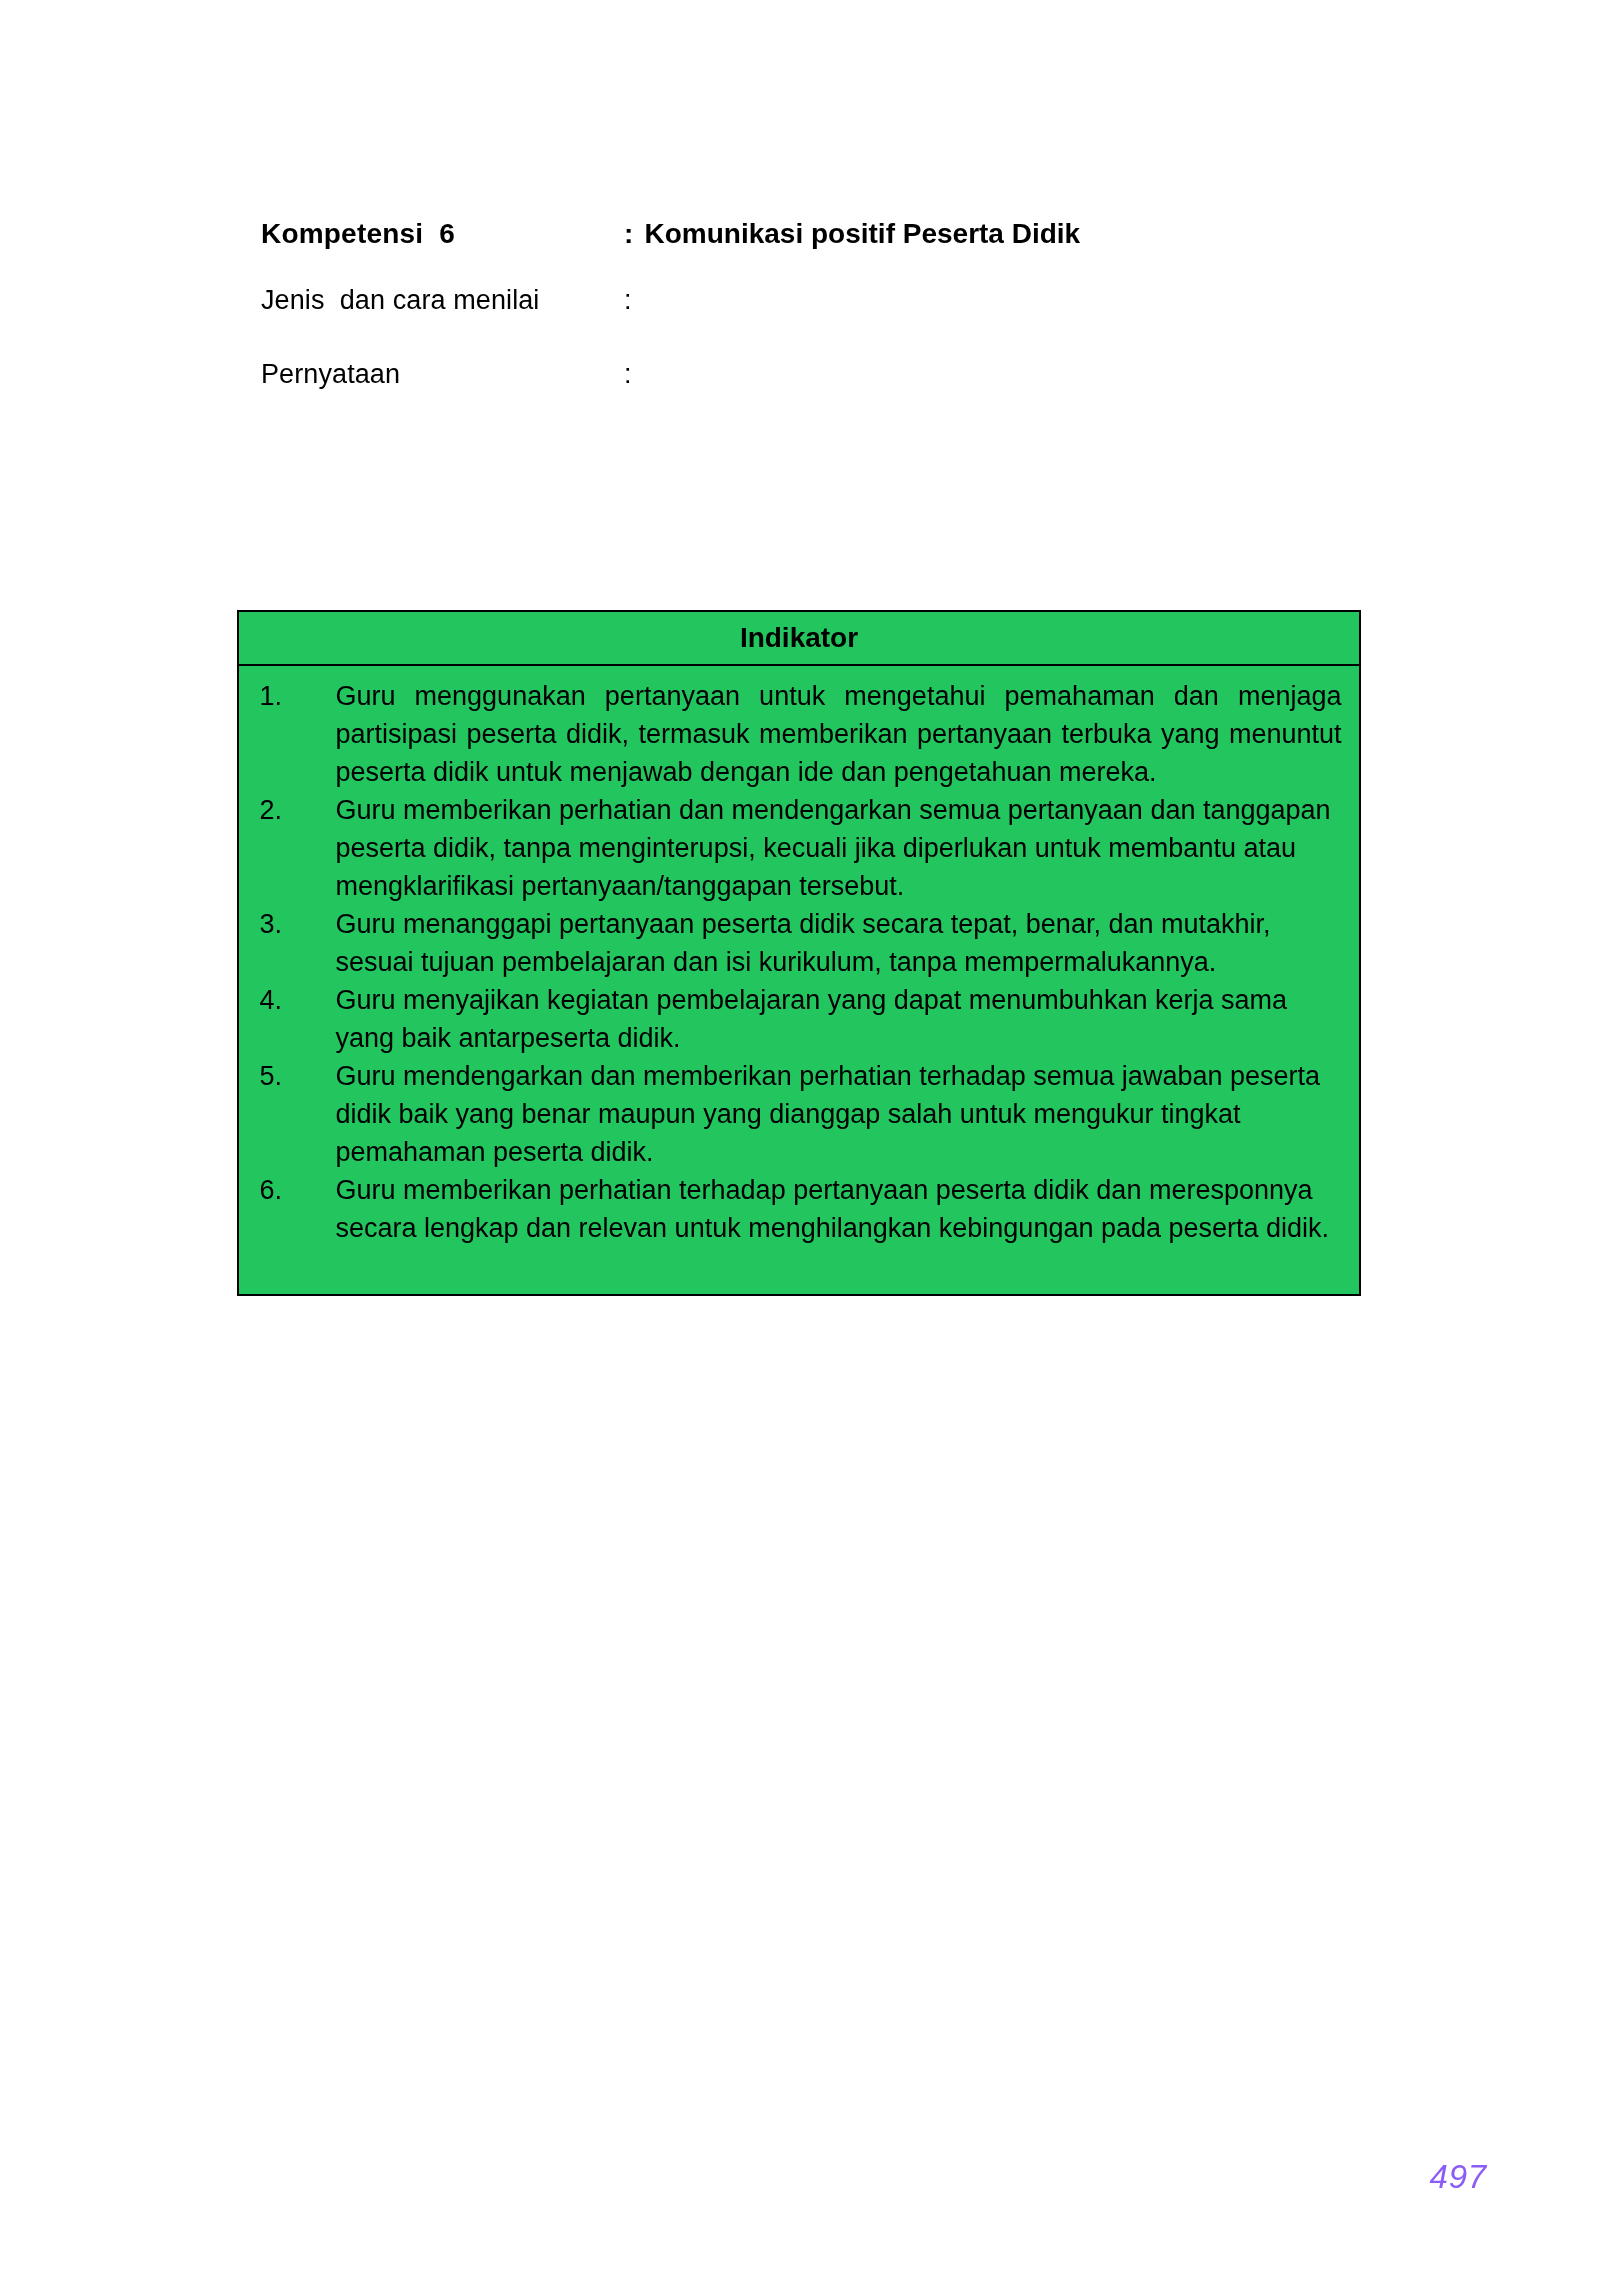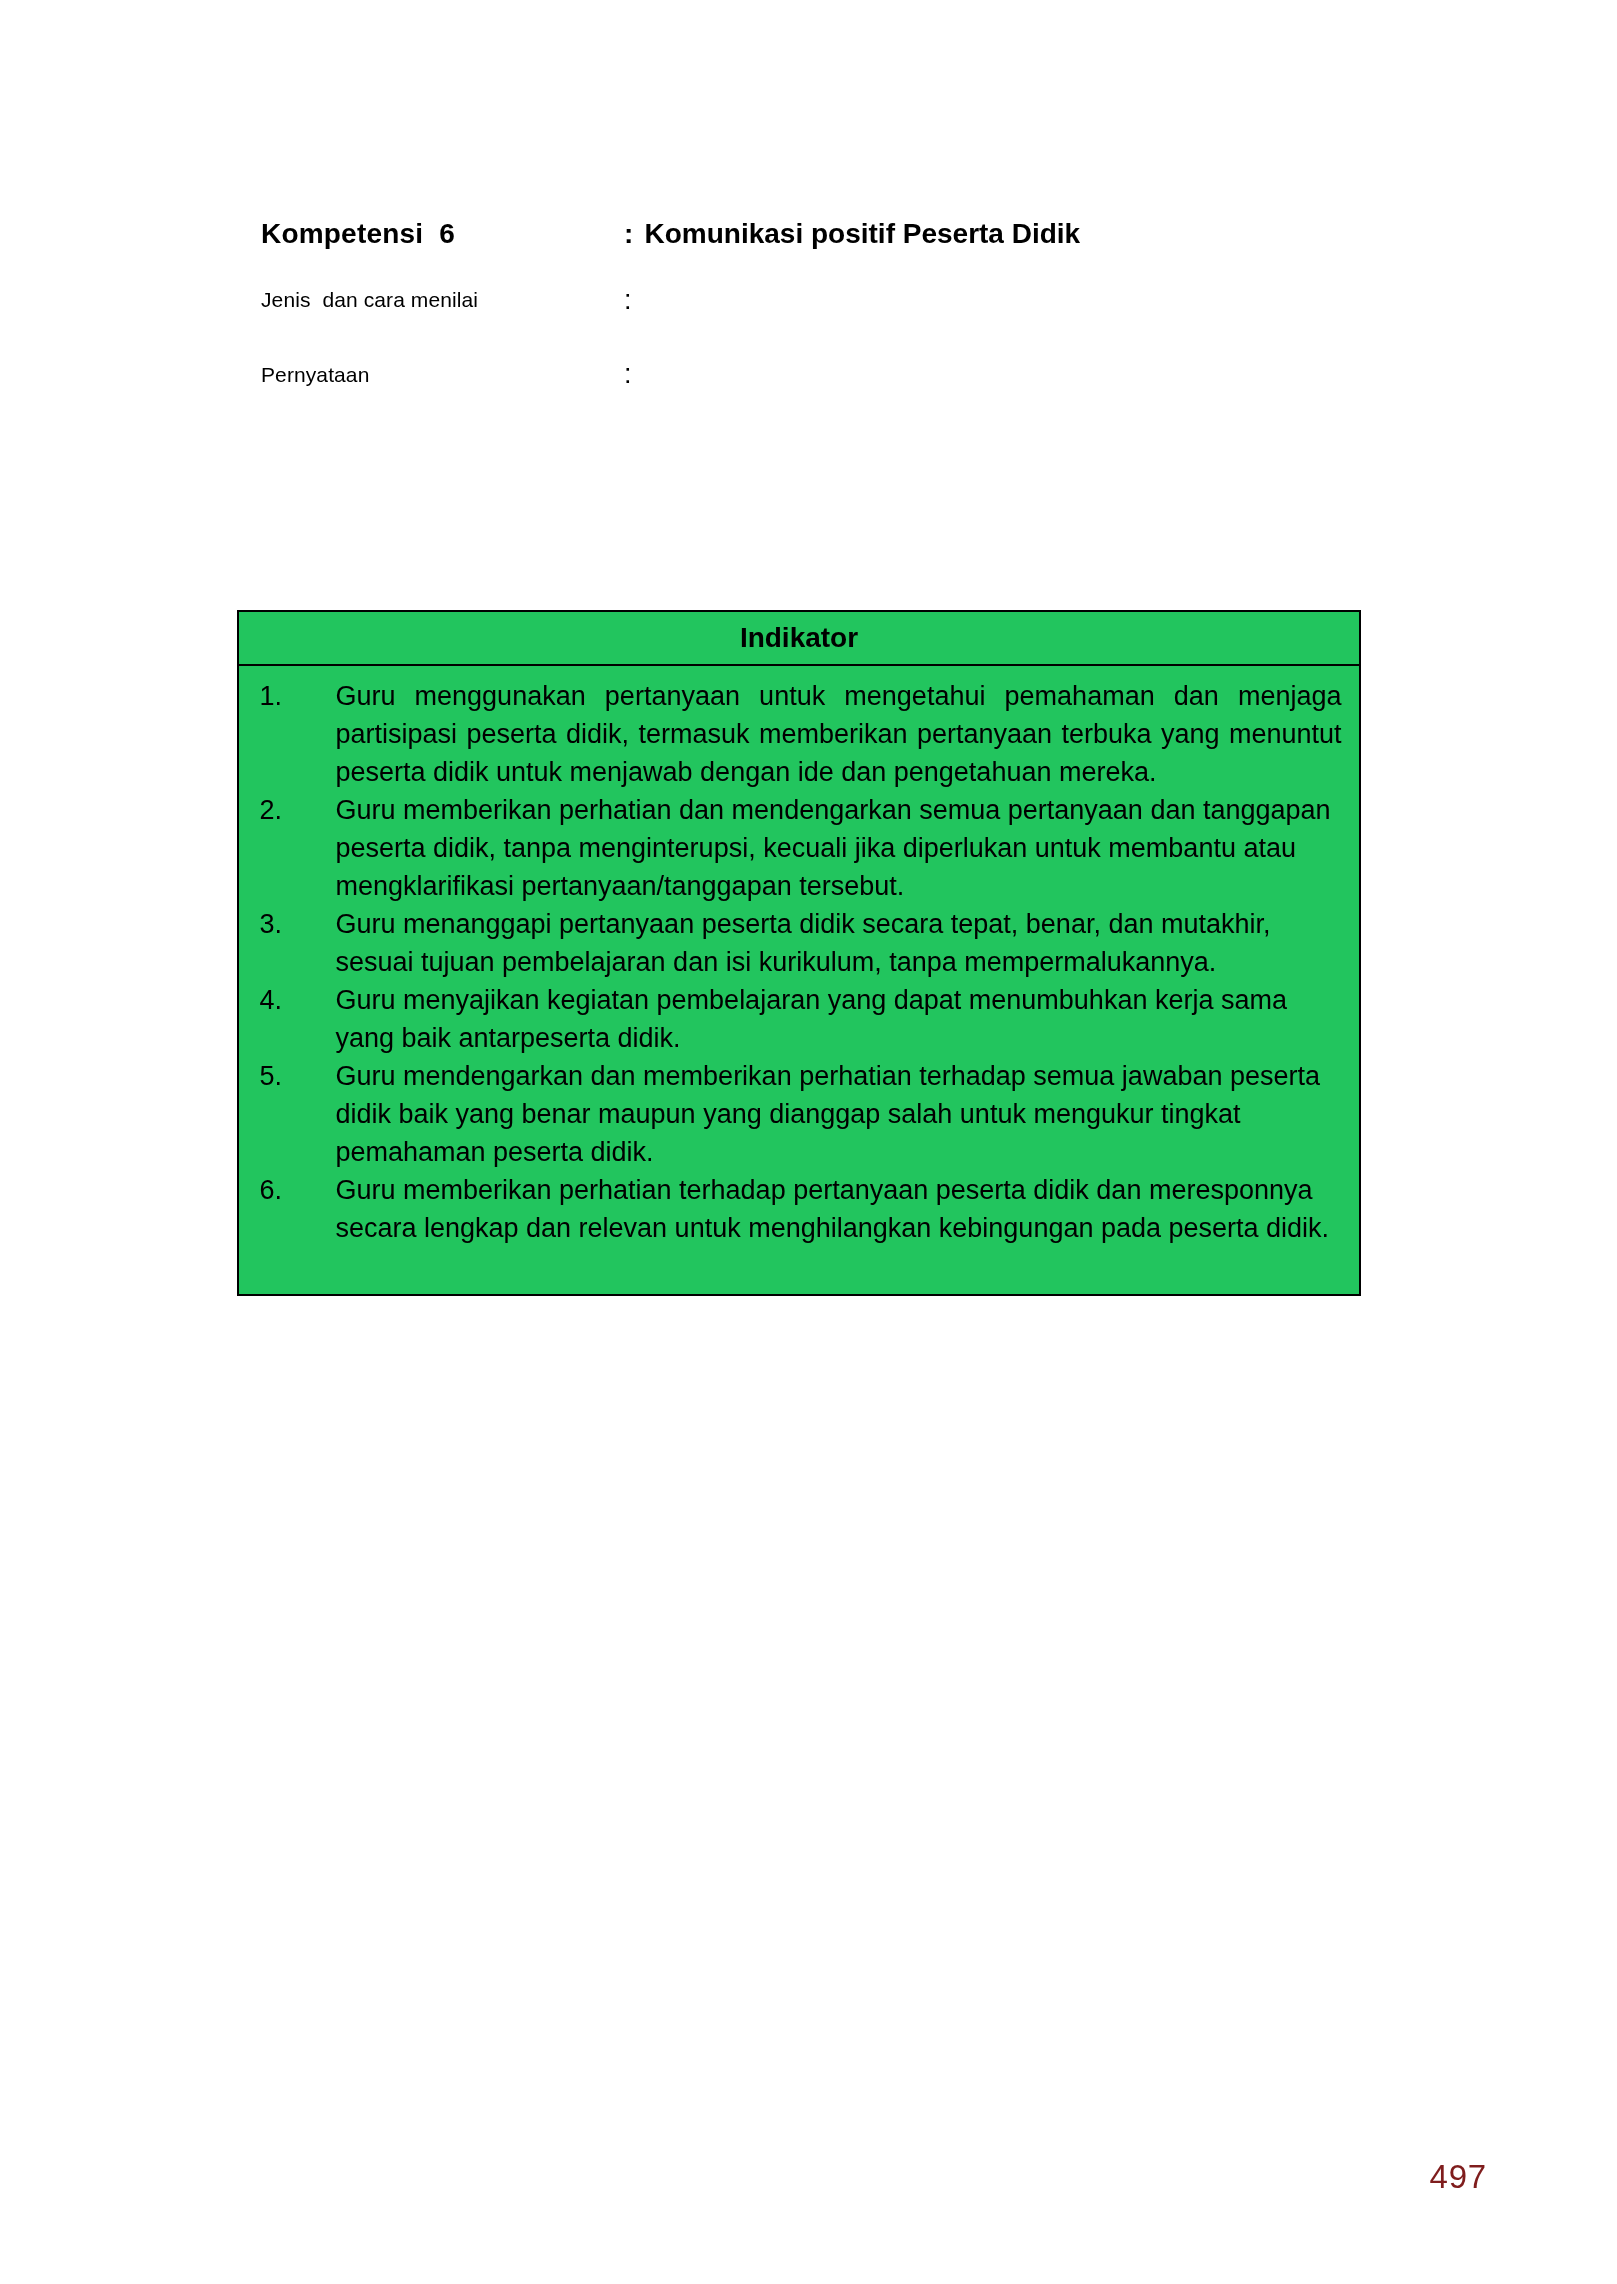--- a/index.html
+++ b/index.html
@@ -31,21 +31,21 @@
   .meta-row {
     display: flex;
     align-items: flex-end;
     width: 100%;
   }
   .meta-row + .meta-row {
     margin-top: 28.4px;
   }
   .meta-label {
     flex: 0 0 363px;
-    font-size: 21px;
+    font-size: 27px;
     line-height: 38px;
     letter-spacing: 0.1px;
     white-space: pre;
   }
   .meta-colon {
     flex: 0 0 20.5px;
     font-size: 27px;
     line-height: 38px;
   }
   .meta-value {
@@ -130,21 +130,22 @@
   }
 
   
   .page-number {
     position: absolute;
     right: 130px;
     bottom: 87px;
     font-size: 33px;
     line-height: 41px;
     letter-spacing: 0.8px;
-    color: #7f1d1d;
+    color: #8b5cf6;
+    font-style: italic;
   }
 </style>
 </head>
 <body>
 
 <div class="page">
 
   <div class="meta-block">
 
     <div class="meta-row row-title">

